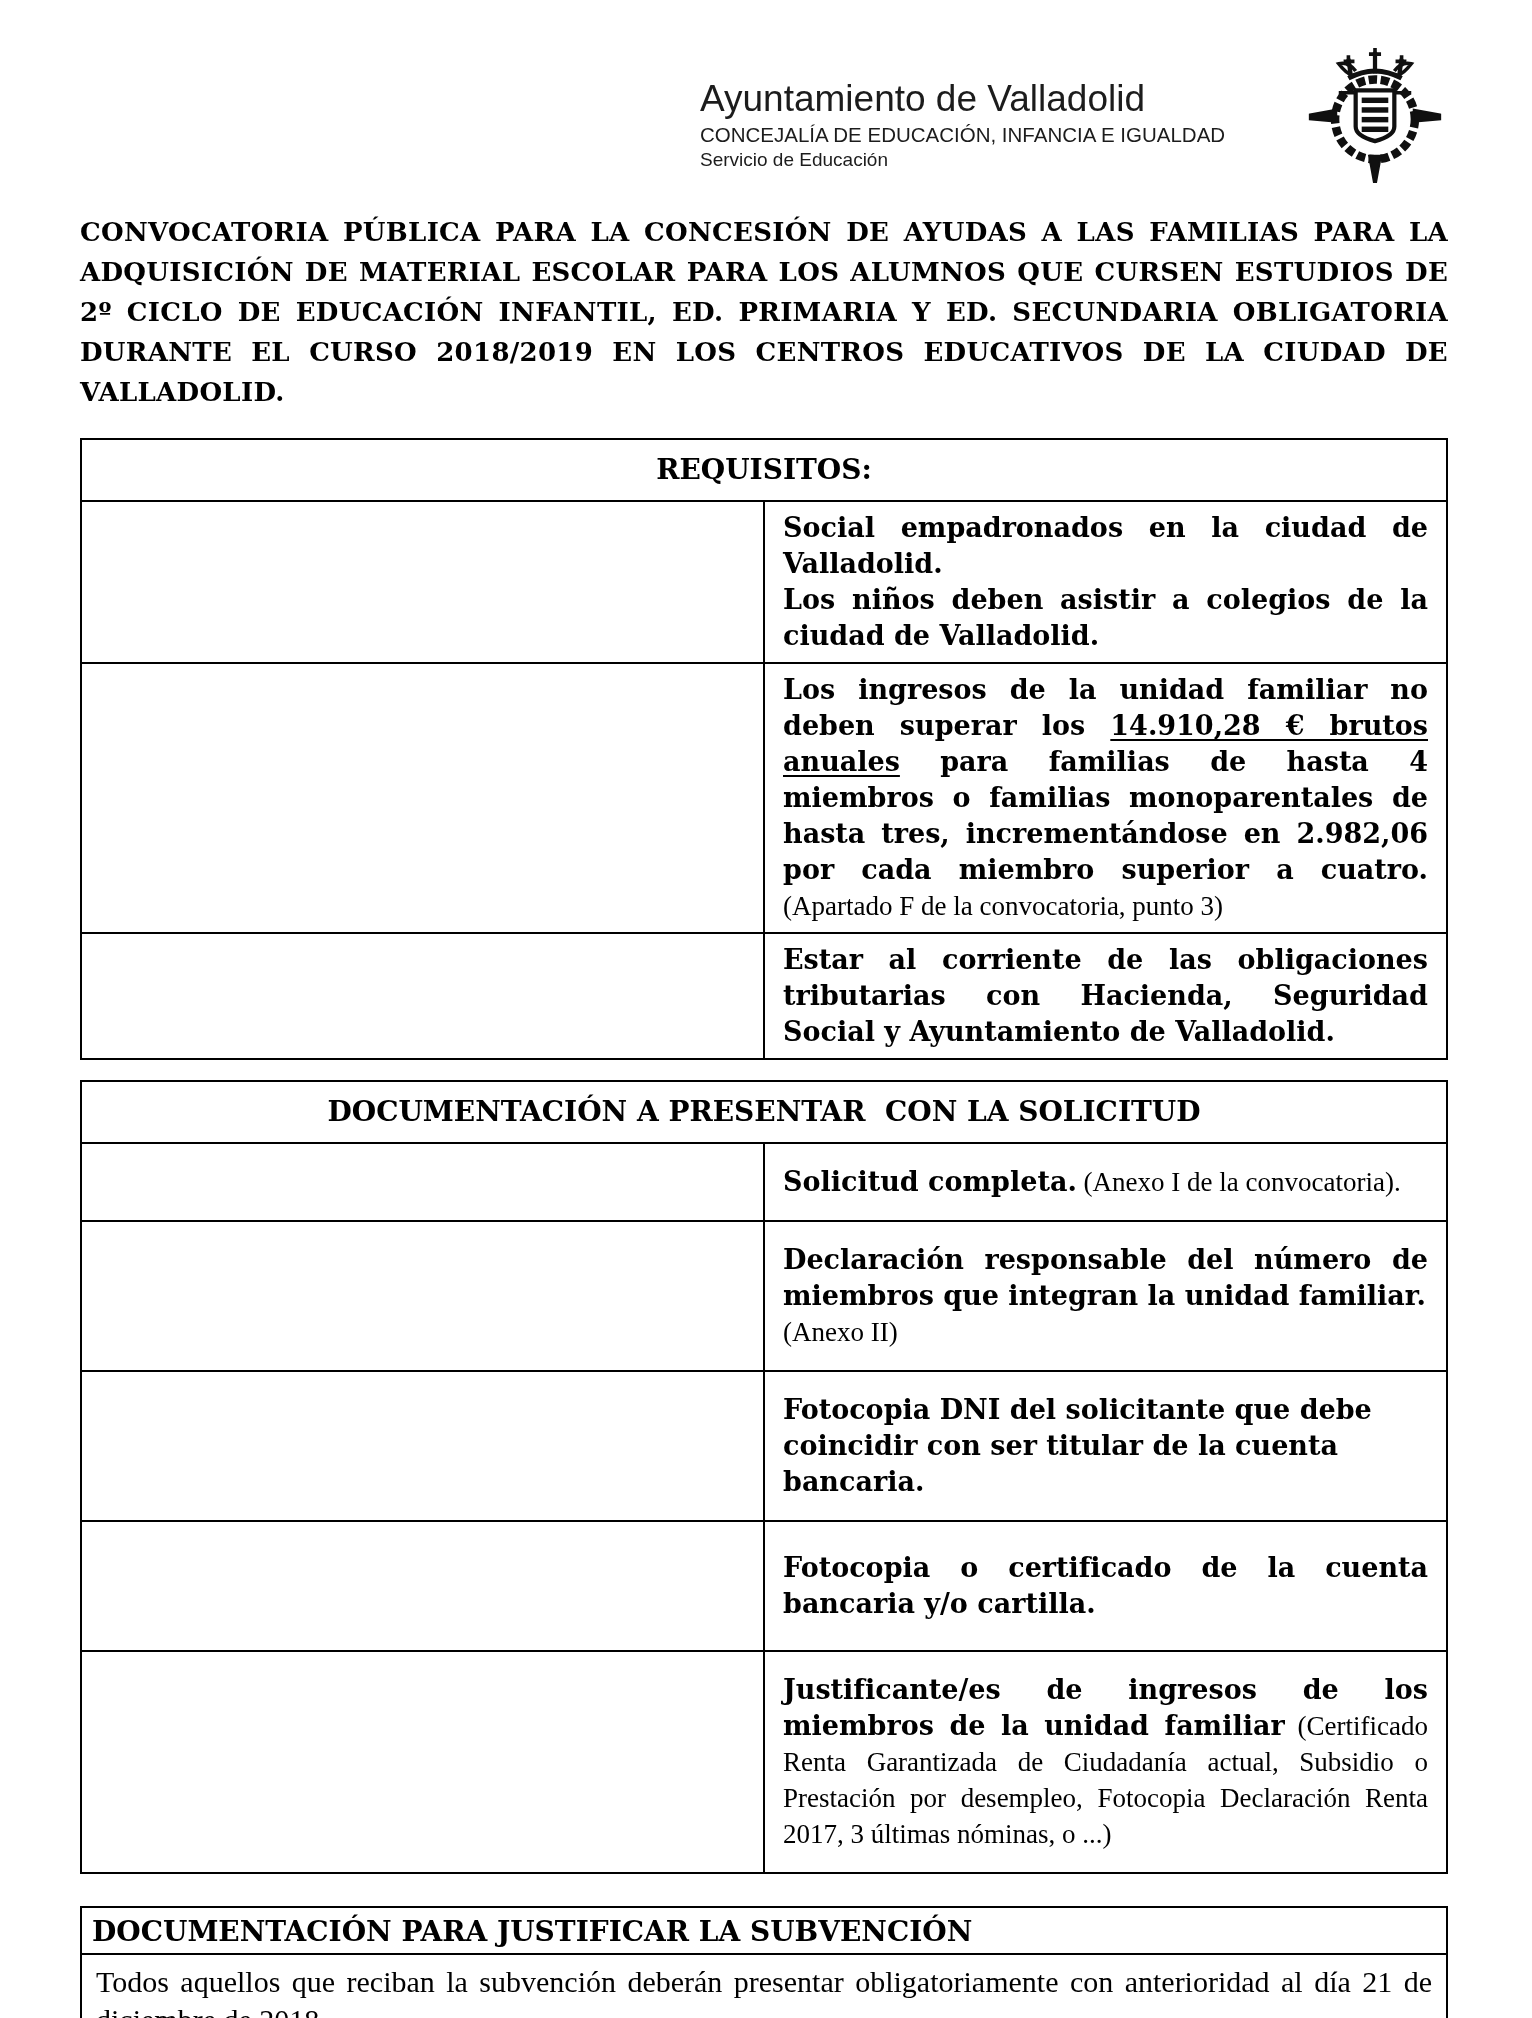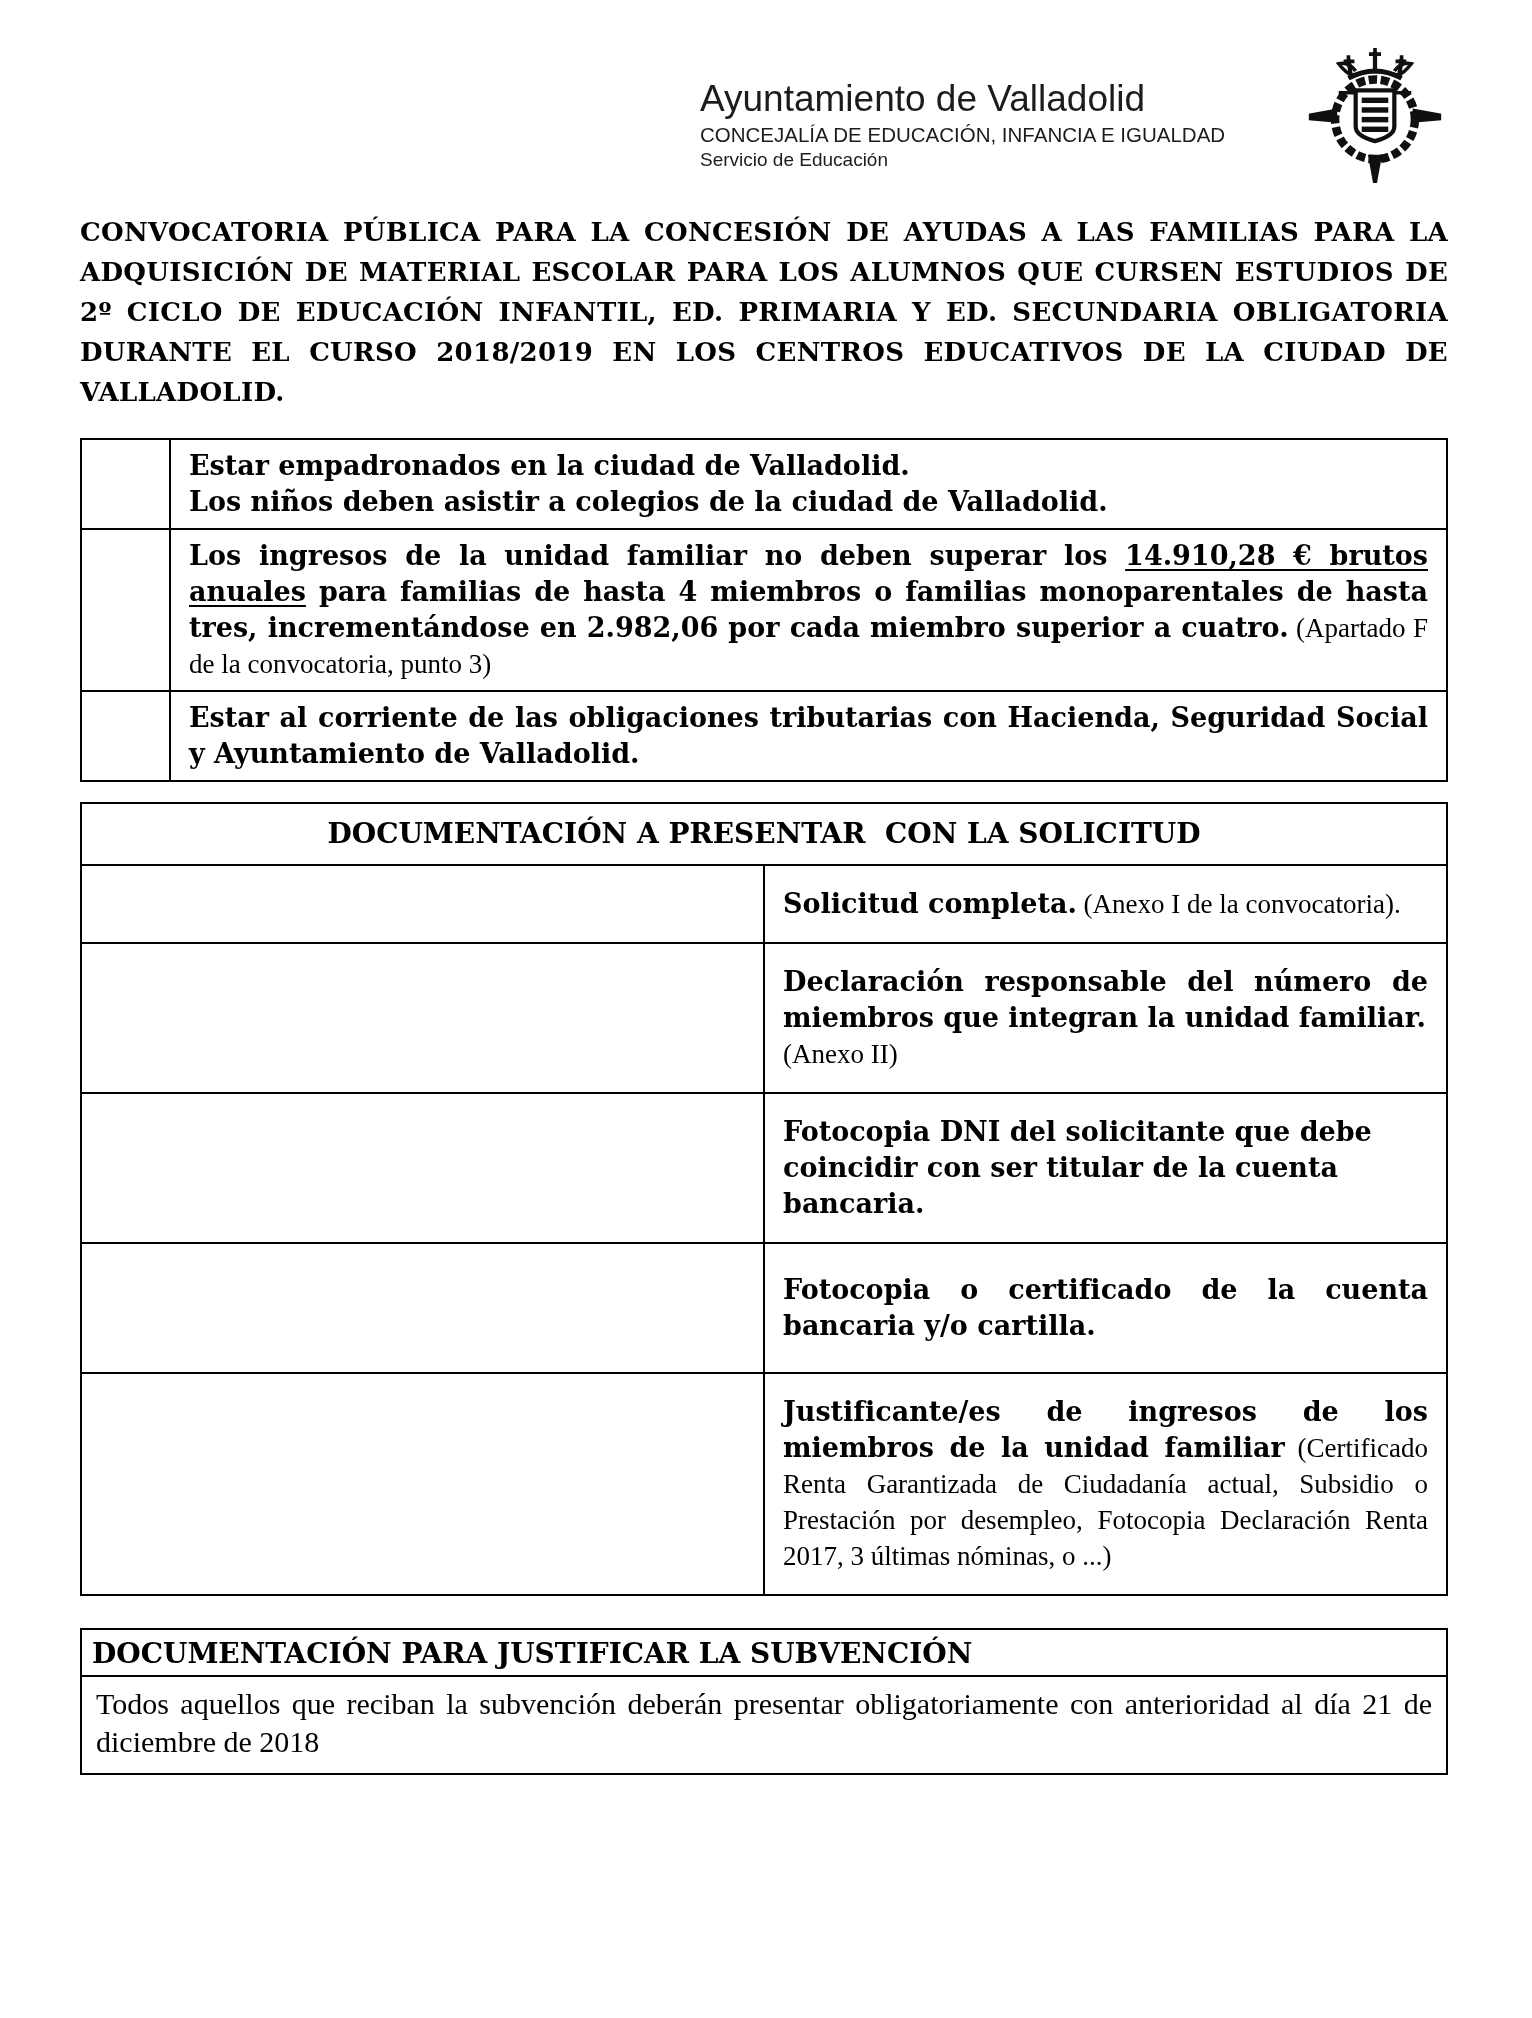--- a/index.html
+++ b/index.html
@@ -82,24 +82,27 @@
       <rect x="49" y="70" width="22" height="4.5" fill="#101010" stroke="none"></rect>
     </g>
   </svg>
 
   <div class="doc">
 
     <div class="title">CONVOCATORIA PÚBLICA PARA LA CONCESIÓN DE AYUDAS A LAS FAMILIAS PARA LA ADQUISICIÓN DE MATERIAL ESCOLAR PARA LOS ALUMNOS QUE CURSEN ESTUDIOS DE 2º CICLO DE EDUCACIÓN INFANTIL, ED. PRIMARIA Y ED. SECUNDARIA OBLIGATORIA DURANTE EL CURSO 2018/2019 EN LOS CENTROS EDUCATIVOS DE LA CIUDAD DE VALLADOLID.</div>
 
     <table class="boxed t1">
       <tbody>
+          <tr>
+        <td class="thead" colspan="2">REQUISITOS:</td>
+      </tr>
       <tr>
         <td class="chk"></td>
         <td class="cell">
-          <div>Estar empadronados en la ciudad de Valladolid.</div>
+          <div>Social empadronados en la ciudad de Valladolid.</div>
           <div>Los niños deben asistir a colegios de la ciudad de Valladolid.</div>
         </td>
       </tr>
       <tr>
         <td class="chk"></td>
         <td class="cell">
           <span>Los ingresos de la unidad familiar no deben superar los </span><span class="u">14.910,28 € brutos anuales</span><span> para familias de hasta 4 miembros o familias monoparentales de hasta tres, incrementándose en 2.982,06 por cada miembro superior a cuatro.</span><span class="reg"> (Apartado F de la convocatoria, punto 3)</span>
         </td>
       </tr>
       <tr>

